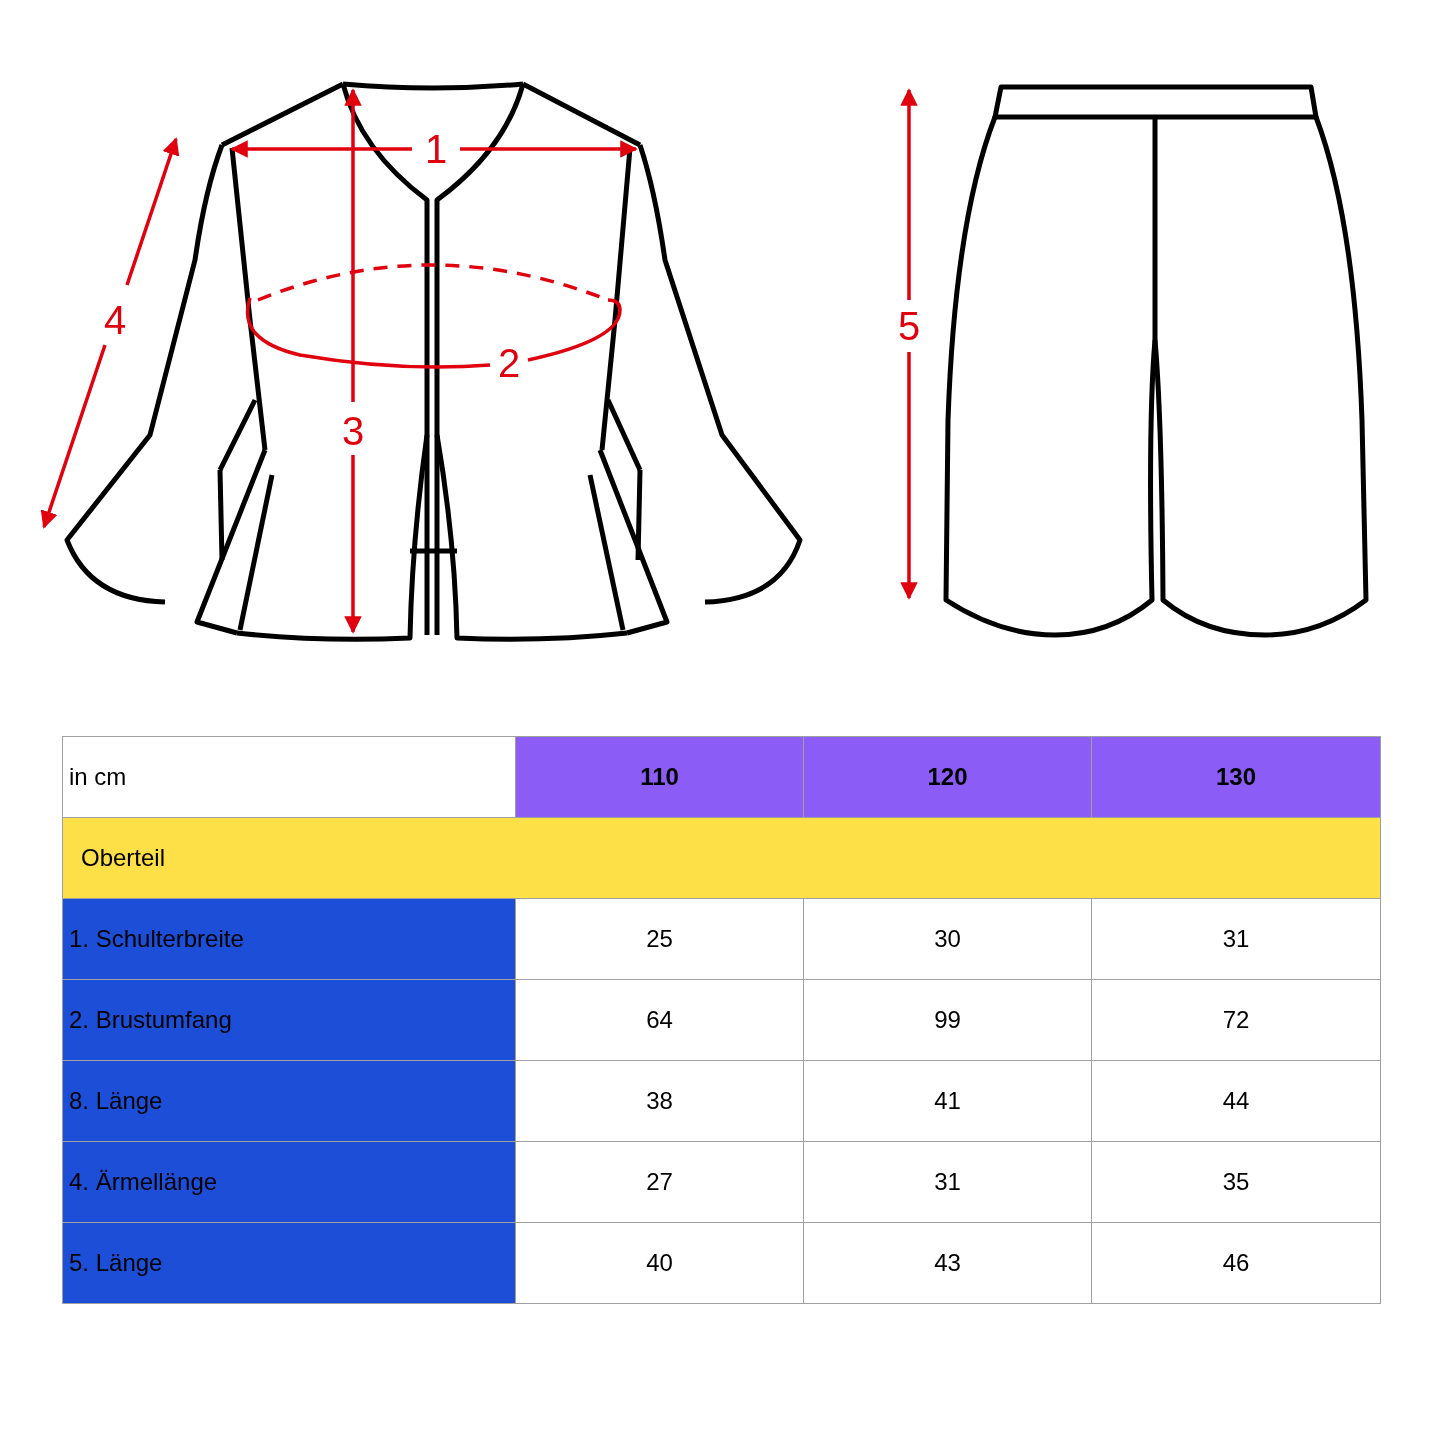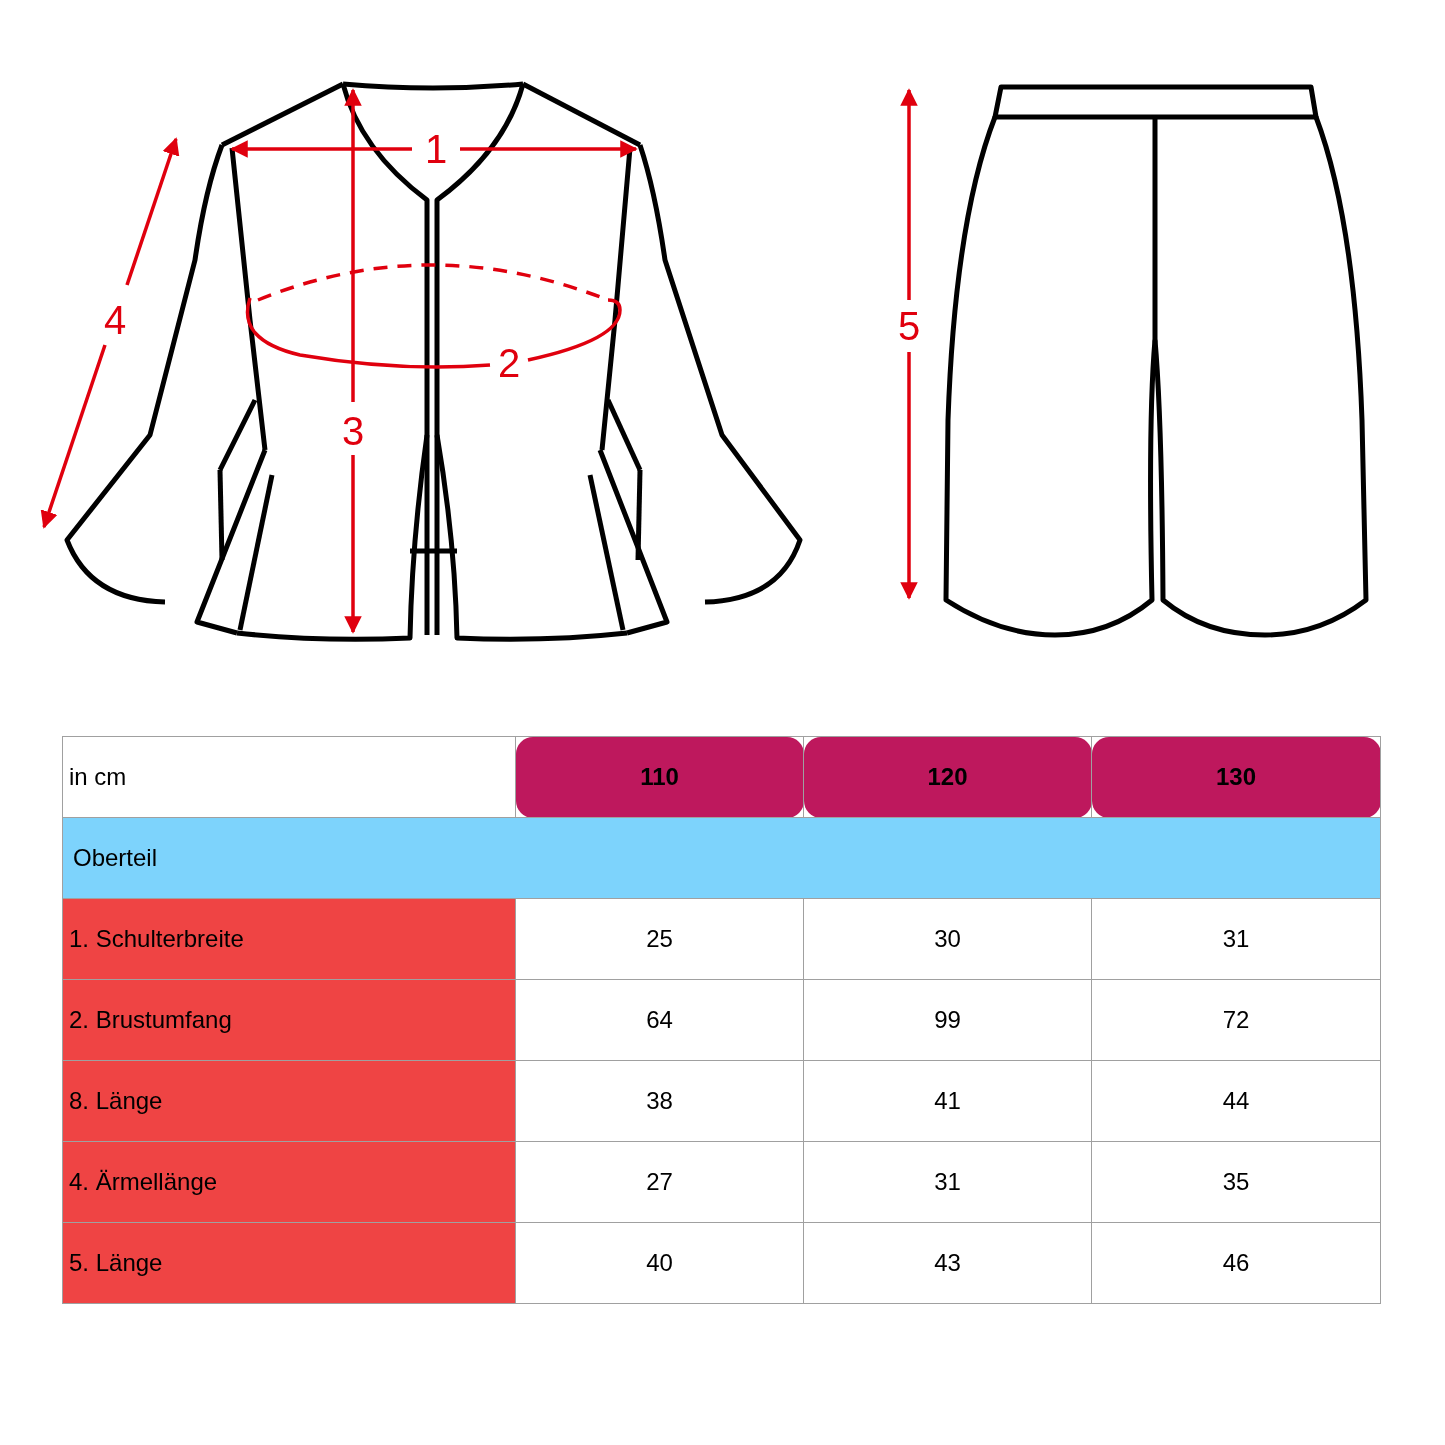--- a/index.html
+++ b/index.html
@@ -2,23 +2,23 @@
 <html><head>
 <meta charset="utf-8">
 <style>
   html, body { margin:0; padding:0; background:#ffffff; }
   body { width:1445px; height:1445px; position:relative; overflow:hidden; font-family:"Liberation Sans", sans-serif; }
   .diagram { position:absolute; left:0; top:0; width:1445px; height:700px; }
   .tbl { position:absolute; left:62px; top:736px; width:1318px; border-collapse:collapse; table-layout:fixed; }
   .tbl td { border:1.5px solid #a0a0a0; height:80px; padding:0; font-size:24px; color:#000; }
   .tbl td.label { padding-left:6px; text-align:left; }
   .tbl td.num { text-align:center; }
-  .tbl tr.head td.size { background:#be185d; font-weight:bold;border-radius:17px; }
-  .tbl td.shade { background:#ef4444; }
-  .tbl td.section { background:#7dd3fc; padding-left:10px; }
+  .tbl tr.head td.size { background:#8b5cf6; font-weight:bold; }
+  .tbl td.shade { background:#1d4ed8; }
+  .tbl td.section { background:#fde047; padding-left:18px; }
   .red-label { font-family:"Liberation Sans", sans-serif; font-size:40px; fill:#e0000e; }
 </style>
 </head>
 <body>
 
 <svg class="diagram" viewBox="0 0 1445 700" xmlns="http://www.w3.org/2000/svg">
   <defs>
     <marker id="ah" viewBox="0 0 10 10" refX="9" refY="5" markerWidth="5" markerHeight="5" orient="auto-start-reverse">
       <path d="M0,0 L10,5 L0,10 z" fill="#e0000e"></path>
     </marker>

